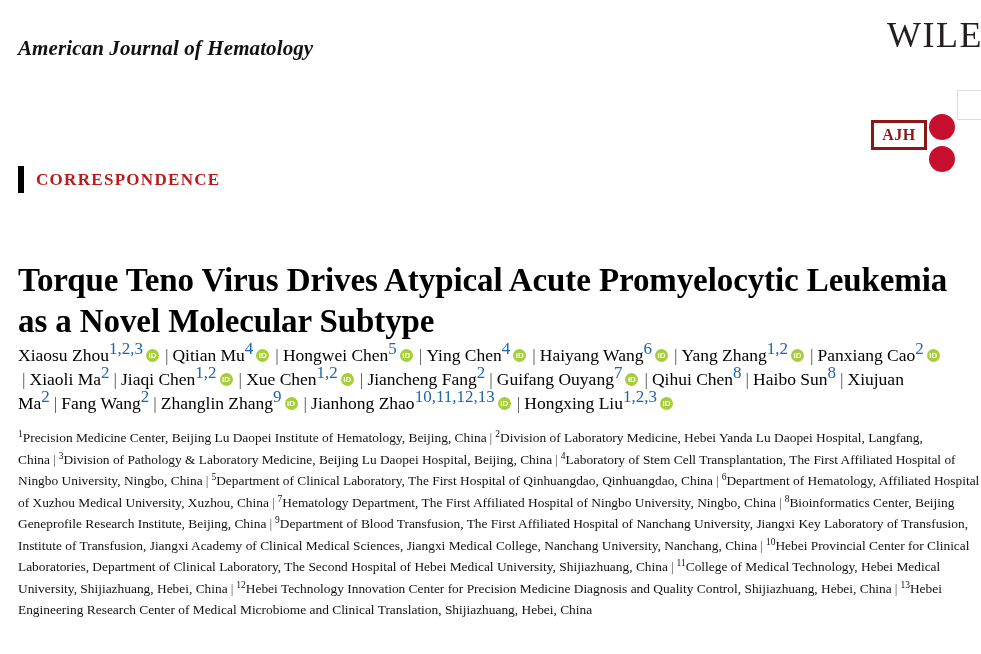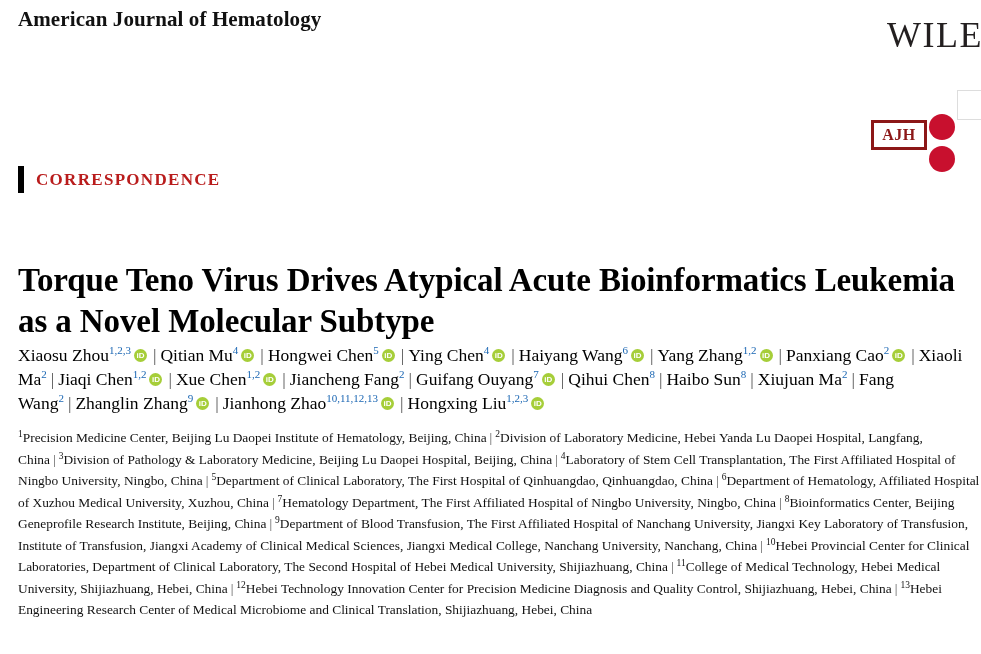--- a/index.html
+++ b/index.html
@@ -12,23 +12,24 @@
     height: 654px;
     overflow: hidden;
     font-family: "Liberation Serif", serif;
     color: #000000;
     position: relative;
   }
 
   
   .journal-header {
     position: absolute;
-    top: 7px;
-    left: 18px;
-    font-family: "Liberation Serif", serif;
+    top: 36px;
+    left: 18px;
+    font-family: "Liberation Serif", serif;
+    font-style: italic;
     font-weight: bold;
     font-size: 21px;
     letter-spacing: 0.1px;
     color: #111111;
   }
 
   .wiley-logo {
     position: absolute;
     top: 14px;
     right: -2px;
@@ -138,21 +139,21 @@
     font-family: "Liberation Serif", serif;
     font-size: 17.5px;
     line-height: 24px;
     color: #000000;
   }
   .authors .sep {
     color: #555555;
     padding: 0 4px;
   }
   .authors sup {
-    font-size: 11px;
+    font-size: 17px;
     color: #1a66b3;
     vertical-align: super;
     line-height: 0;
   }
   .orcid {
     display: inline-block;
     width: 13px;
     height: 13px;
     border-radius: 50%;
     background: #a6ce39;
@@ -209,17 +210,17 @@
   <div class="blood-top"></div>
   <div class="blood-bottom"></div>
   <div class="blood-extra"></div>
 </div>
 
 <div class="corr-row">
   <div class="corr-bar"></div>
   <div class="corr-text">CORRESPONDENCE</div>
 </div>
 
-<h1 class="title">Torque Teno Virus Drives Atypical Acute Bioinformatics Leukemia as a Novel Molecular Subtype</h1>
+<h1 class="title">Torque Teno Virus Drives Atypical Acute Promyelocytic Leukemia as a Novel Molecular Subtype</h1>
 
 <div class="authors"><span>Xiaosu Zhou</span><sup>1,2,3</sup><span class="orcid"></span><span class="sep">|</span><span>Qitian Mu</span><sup>4</sup><span class="orcid"></span><span class="sep">|</span><span>Hongwei Chen</span><sup>5</sup><span class="orcid"></span><span class="sep">|</span><span>Ying Chen</span><sup>4</sup><span class="orcid"></span><span class="sep">|</span><span>Haiyang Wang</span><sup>6</sup><span class="orcid"></span><span class="sep">|</span><span>Yang Zhang</span><sup>1,2</sup><span class="orcid"></span><span class="sep">|</span><span>Panxiang Cao</span><sup>2</sup><span class="orcid"></span><span class="sep">|</span><span>Xiaoli Ma</span><sup>2</sup><span class="sep">|</span><span>Jiaqi Chen</span><sup>1,2</sup><span class="orcid"></span><span class="sep">|</span><span>Xue Chen</span><sup>1,2</sup><span class="orcid"></span><span class="sep">|</span><span>Jiancheng Fang</span><sup>2</sup><span class="sep">|</span><span>Guifang Ouyang</span><sup>7</sup><span class="orcid"></span><span class="sep">|</span><span>Qihui Chen</span><sup>8</sup><span class="sep">|</span><span>Haibo Sun</span><sup>8</sup><span class="sep">|</span><span>Xiujuan Ma</span><sup>2</sup><span class="sep">|</span><span>Fang Wang</span><sup>2</sup><span class="sep">|</span><span>Zhanglin Zhang</span><sup>9</sup><span class="orcid"></span><span class="sep">|</span><span>Jianhong Zhao</span><sup>10,11,12,13</sup><span class="orcid"></span><span class="sep">|</span><span>Hongxing Liu</span><sup>1,2,3</sup><span class="orcid"></span></div>
 
 <div class="affiliations"><sup>1</sup><span>Precision Medicine Center, Beijing Lu Daopei Institute of Hematology, Beijing, China</span><span class="sep">|</span><sup>2</sup><span>Division of Laboratory Medicine, Hebei Yanda Lu Daopei Hospital, Langfang, China</span><span class="sep">|</span><sup>3</sup><span>Division of Pathology &amp; Laboratory Medicine, Beijing Lu Daopei Hospital, Beijing, China</span><span class="sep">|</span><sup>4</sup><span>Laboratory of Stem Cell Transplantation, The First Affiliated Hospital of Ningbo University, Ningbo, China</span><span class="sep">|</span><sup>5</sup><span>Department of Clinical Laboratory, The First Hospital of Qinhuangdao, Qinhuangdao, China</span><span class="sep">|</span><sup>6</sup><span>Department of Hematology, Affiliated Hospital of Xuzhou Medical University, Xuzhou, China</span><span class="sep">|</span><sup>7</sup><span>Hematology Department, The First Affiliated Hospital of Ningbo University, Ningbo, China</span><span class="sep">|</span><sup>8</sup><span>Bioinformatics Center, Beijing Geneprofile Research Institute, Beijing, China</span><span class="sep">|</span><sup>9</sup><span>Department of Blood Transfusion, The First Affiliated Hospital of Nanchang University, Jiangxi Key Laboratory of Transfusion, Institute of Transfusion, Jiangxi Academy of Clinical Medical Sciences, Jiangxi Medical College, Nanchang University, Nanchang, China</span><span class="sep">|</span><sup>10</sup><span>Hebei Provincial Center for Clinical Laboratories, Department of Clinical Laboratory, The Second Hospital of Hebei Medical University, Shijiazhuang, China</span><span class="sep">|</span><sup>11</sup><span>College of Medical Technology, Hebei Medical University, Shijiazhuang, Hebei, China</span><span class="sep">|</span><sup>12</sup><span>Hebei Technology Innovation Center for Precision Medicine Diagnosis and Quality Control, Shijiazhuang, Hebei, China</span><span class="sep">|</span><sup>13</sup><span>Hebei Engineering Research Center of Medical Microbiome and Clinical Translation, Shijiazhuang, Hebei, China</span></div>
 
 </body></html>

